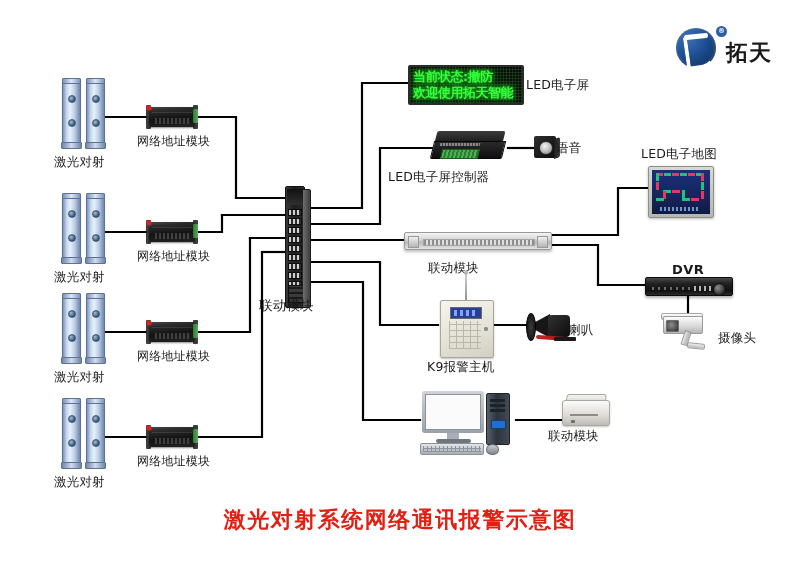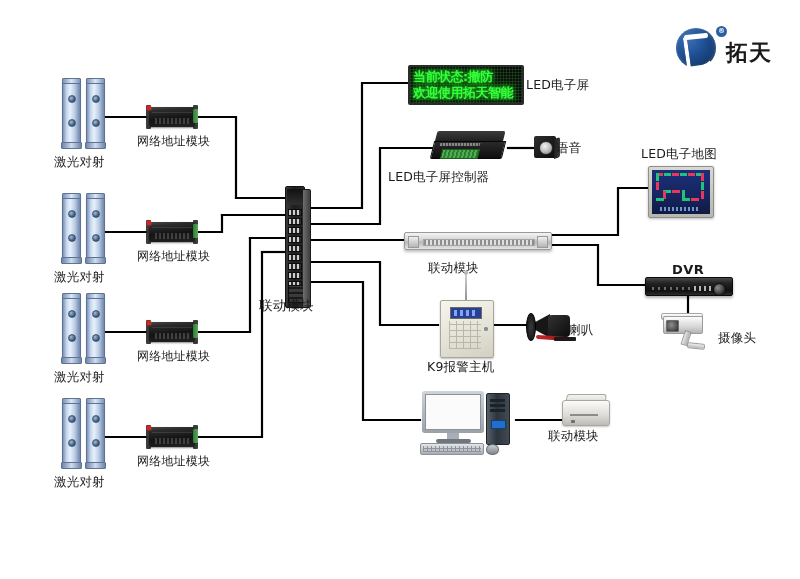--- a/index.html
+++ b/index.html
@@ -683,14 +683,15 @@
   <div class="cam node" style="left:663px;top:316px;">
     <div class="sun"></div>
     <div class="box">
       <div class="lens"></div>
     </div>
     <div class="arm"></div>
     <div class="foot"></div>
   </div>
   <div class="lbl" style="left:718px;top:330px;">摄像头</div>
 
+  <div class="title" style="left:0;top:505px;">激光对射系统网络通讯报警示意图</div>
 
 </div>
 
 </body></html>

